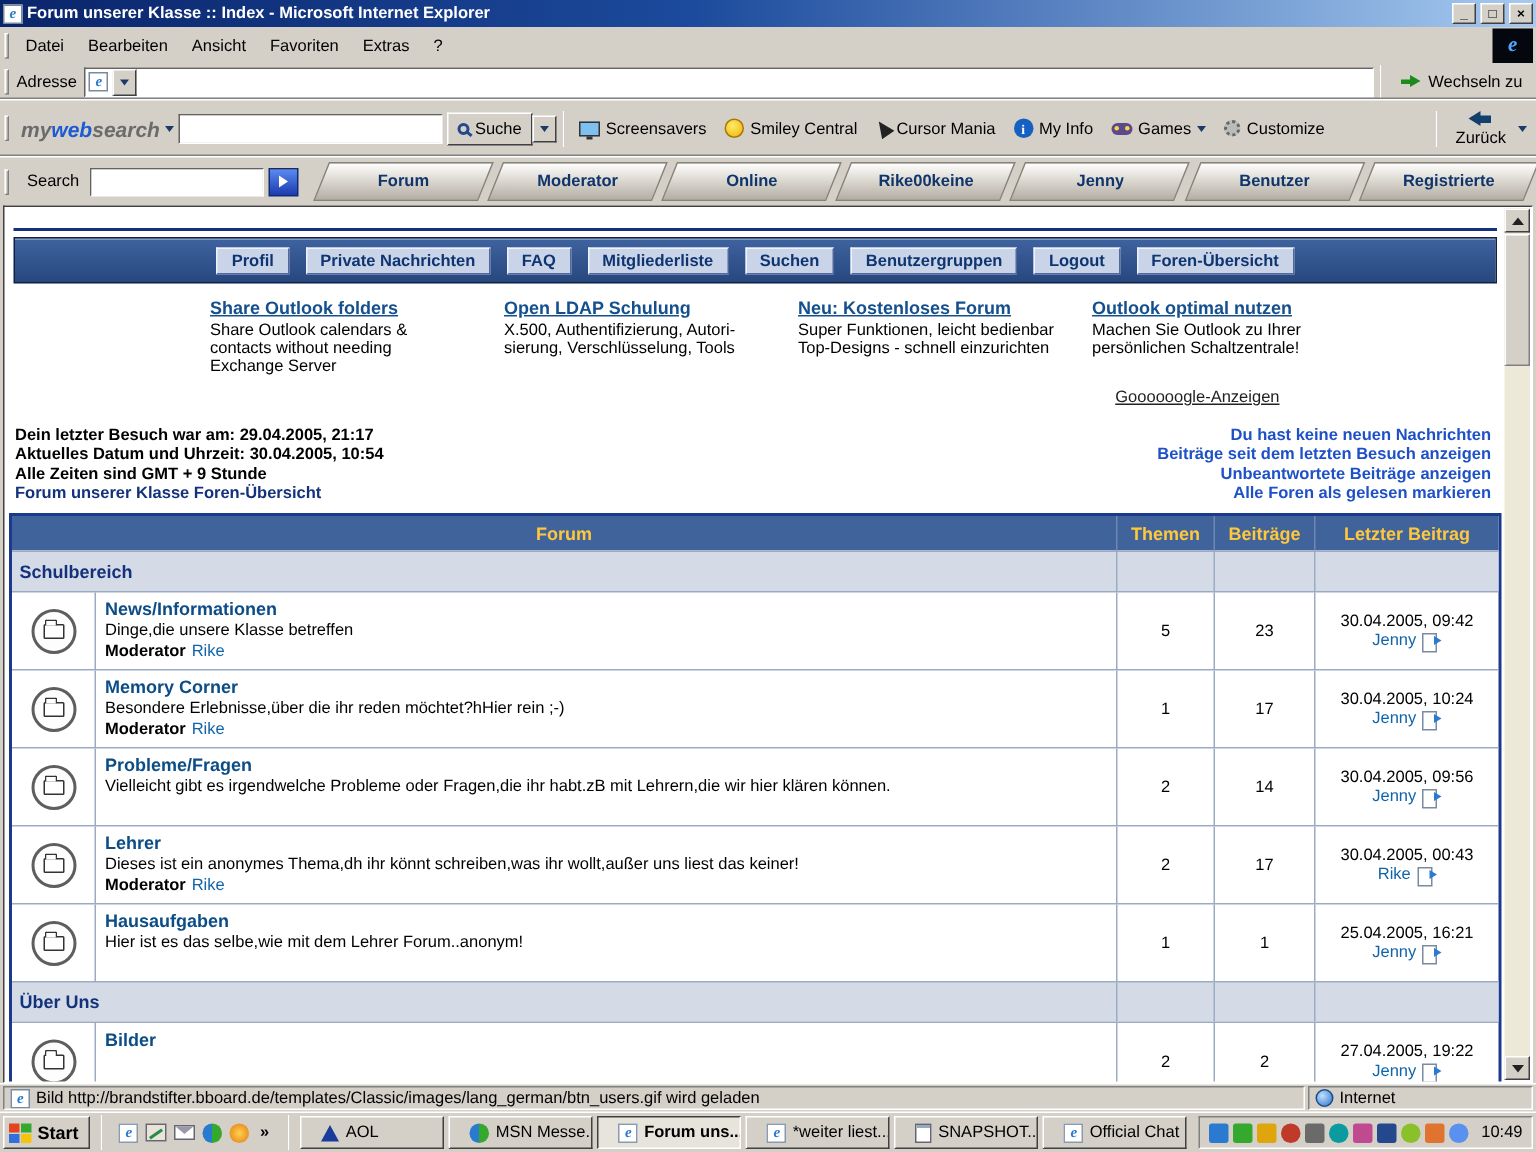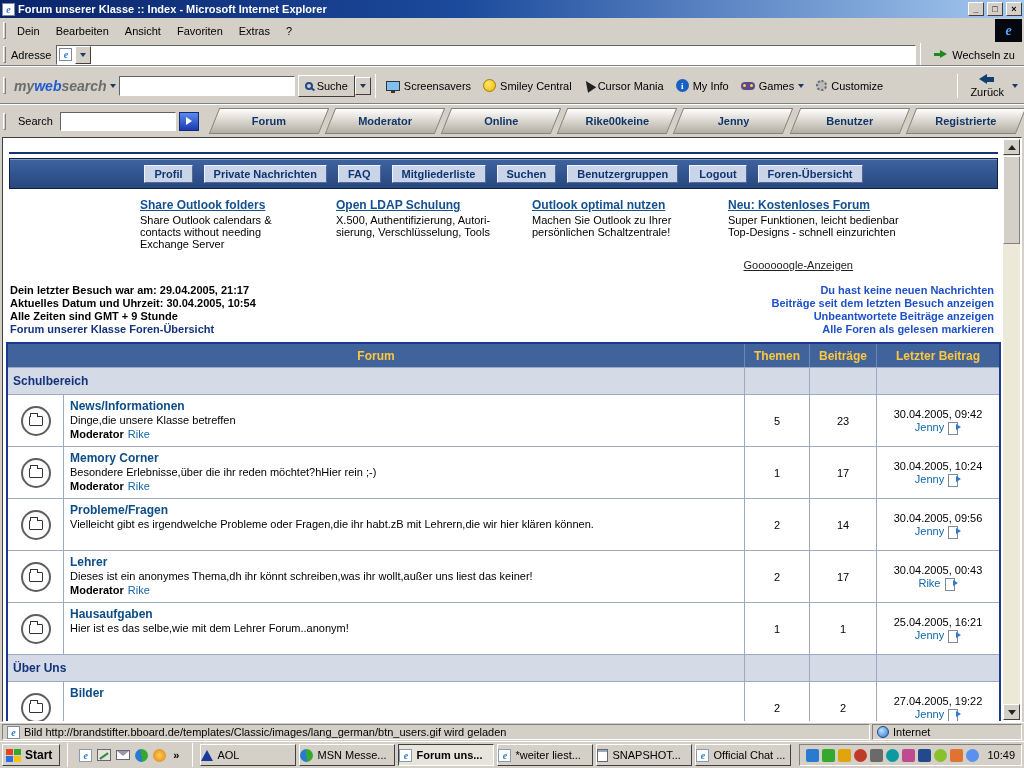--- a/index.html
+++ b/index.html
@@ -171,21 +171,21 @@
   .mini-e { width:13px; height:13px; background:#fff; border:1px solid #8a9ab0; color:#2a7ad0;
     font:italic bold 10px "Liberation Serif",serif; text-align:center; line-height:11px; flex:0 0 auto; }
   .ql-desktop { width:14px; height:12px; background:#e8e4d8; border:1px solid #667; position:relative; }
   .ql-desktop::after { content:""; position:absolute; width:10px; height:2px; background:#2a8a4a; transform:rotate(-35deg); top:5px; left:1px; }
   .ql-mail { width:14px; height:10px; background:#fff; border:1px solid #667; position:relative; }
   .ql-mail::after { content:""; position:absolute; top:0; left:0; border-left:6px solid transparent; border-right:6px solid transparent; border-top:5px solid #99a; }
   .ql-media { width:13px; height:13px; border-radius:50%; background:radial-gradient(#ffd24a,#e07818); }
   .msn-icon { width:13px; height:13px; border-radius:50%; background:conic-gradient(#35a82e 0 50%, #2a7ad0 0 100%); flex:0 0 auto; }
   .chevron { font-weight:bold; padding:0 2px; }
   .task-btn { width:96px; height:22px; border:1px solid; border-color:#fff #404040 #404040 #fff;
-    display:flex; align-items:center; gap:4px; padding:0 0; overflow:hidden; white-space:nowrap; flex:0 0 auto; background:#d4d0c8; }
+    display:flex; align-items:center; gap:4px; padding:0 13px; overflow:hidden; white-space:nowrap; flex:0 0 auto; background:#d4d0c8; }
   .task-btn.active { border-color:#404040 #fff #fff #404040; background:#e7e4db; font-weight:bold; }
   .aol-icon { width:0; height:0; border-left:6px solid transparent; border-right:6px solid transparent; border-bottom:11px solid #1a3a9c; flex:0 0 auto; }
   .doc2 { width:11px; height:13px; background:#fff; border:1px solid #667; box-shadow:inset 0 2px 0 #9ab; flex:0 0 auto; }
   .tray { margin-left:auto; height:22px; border:1px solid; border-color:#808080 #fff #fff #808080;
     display:flex; align-items:center; gap:3px; padding:0 6px; flex:0 0 auto; }
   .tray i { width:13px; height:13px; border-radius:2px; display:block; }
   .tray i:nth-of-type(1){background:#2a7ad0;} .tray i:nth-of-type(2){background:#35a82e;}
   .tray i:nth-of-type(3){background:#e0a50d;} .tray i:nth-of-type(4){background:#c03a2a;border-radius:50%;}
   .tray i:nth-of-type(5){background:#6a6a6a;} .tray i:nth-of-type(6){background:#0a9aa0;border-radius:50%;}
   .tray i:nth-of-type(7){background:#c04a90;} .tray i:nth-of-type(8){background:#24488c;}
@@ -199,21 +199,21 @@
 <div class="titlebar">
   <span class="doc-ico">e</span>
   <span class="title-text">Forum unserer Klasse :: Index - Microsoft Internet Explorer</span>
   <span class="winbtn">_</span>
   <span class="winbtn">□</span>
   <span class="winbtn">×</span>
 </div>
 
 <div class="menubar">
   <span class="grip"></span>
-  <span class="menu-item">Dein</span>
+  <span class="menu-item">Datei</span>
   <span class="menu-item">Bearbeiten</span>
   <span class="menu-item">Ansicht</span>
   <span class="menu-item">Favoriten</span>
   <span class="menu-item">Extras</span>
   <span class="menu-item">?</span>
 </div>
 <div class="throbber">
     <span>e</span>
   </div>
 
@@ -331,26 +331,26 @@
     <div class="ads">
       <div class="ad">
         <a class="ad-title">Share Outlook folders</a>
         <div class="ad-text">Share Outlook calendars &amp; contacts without needing Exchange Server</div>
       </div>
       <div class="ad">
         <a class="ad-title">Open LDAP Schulung</a>
         <div class="ad-text">X.500, Authentifizierung, Autori- sierung, Verschlüsselung, Tools</div>
       </div>
       <div class="ad">
+        <a class="ad-title">Neu: Kostenloses Forum</a>
+        <div class="ad-text">Super Funktionen, leicht bedienbar Top-Designs - schnell einzurichten</div>
+      </div>
+      <div class="ad">
         <a class="ad-title">Outlook optimal nutzen</a>
         <div class="ad-text">Machen Sie Outlook zu Ihrer persönlichen Schaltzentrale!</div>
-      </div>
-      <div class="ad">
-        <a class="ad-title">Neu: Kostenloses Forum</a>
-        <div class="ad-text">Super Funktionen, leicht bedienbar Top-Designs - schnell einzurichten</div>
       </div>
     </div>
 
     <div class="ads-caption"><span>Goooooogle-Anzeigen</span></div>
 
     <div class="info-row">
       <div class="info-left">
         <div>Dein letzter Besuch war am: 29.04.2005, 21:17</div>
         <div>Aktuelles Datum und Uhrzeit: 30.04.2005, 10:54</div>
         <div>Alle Zeiten sind GMT + 9 Stunde</div>

